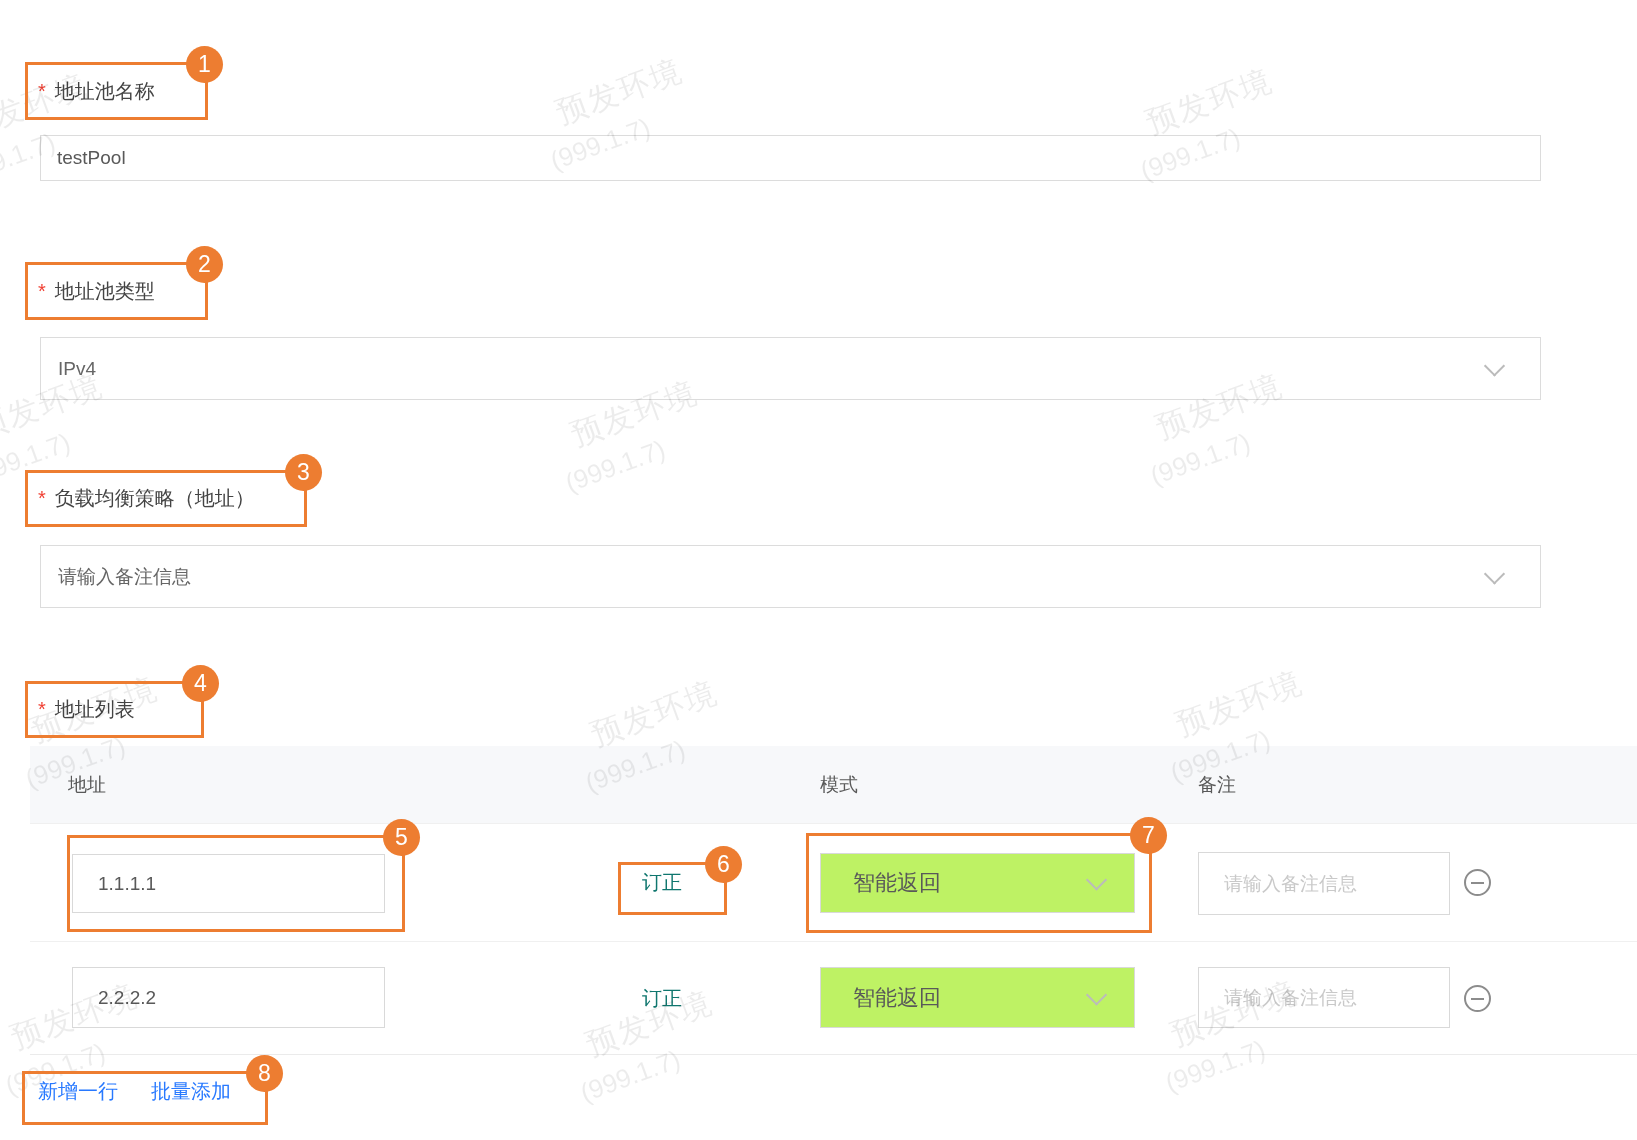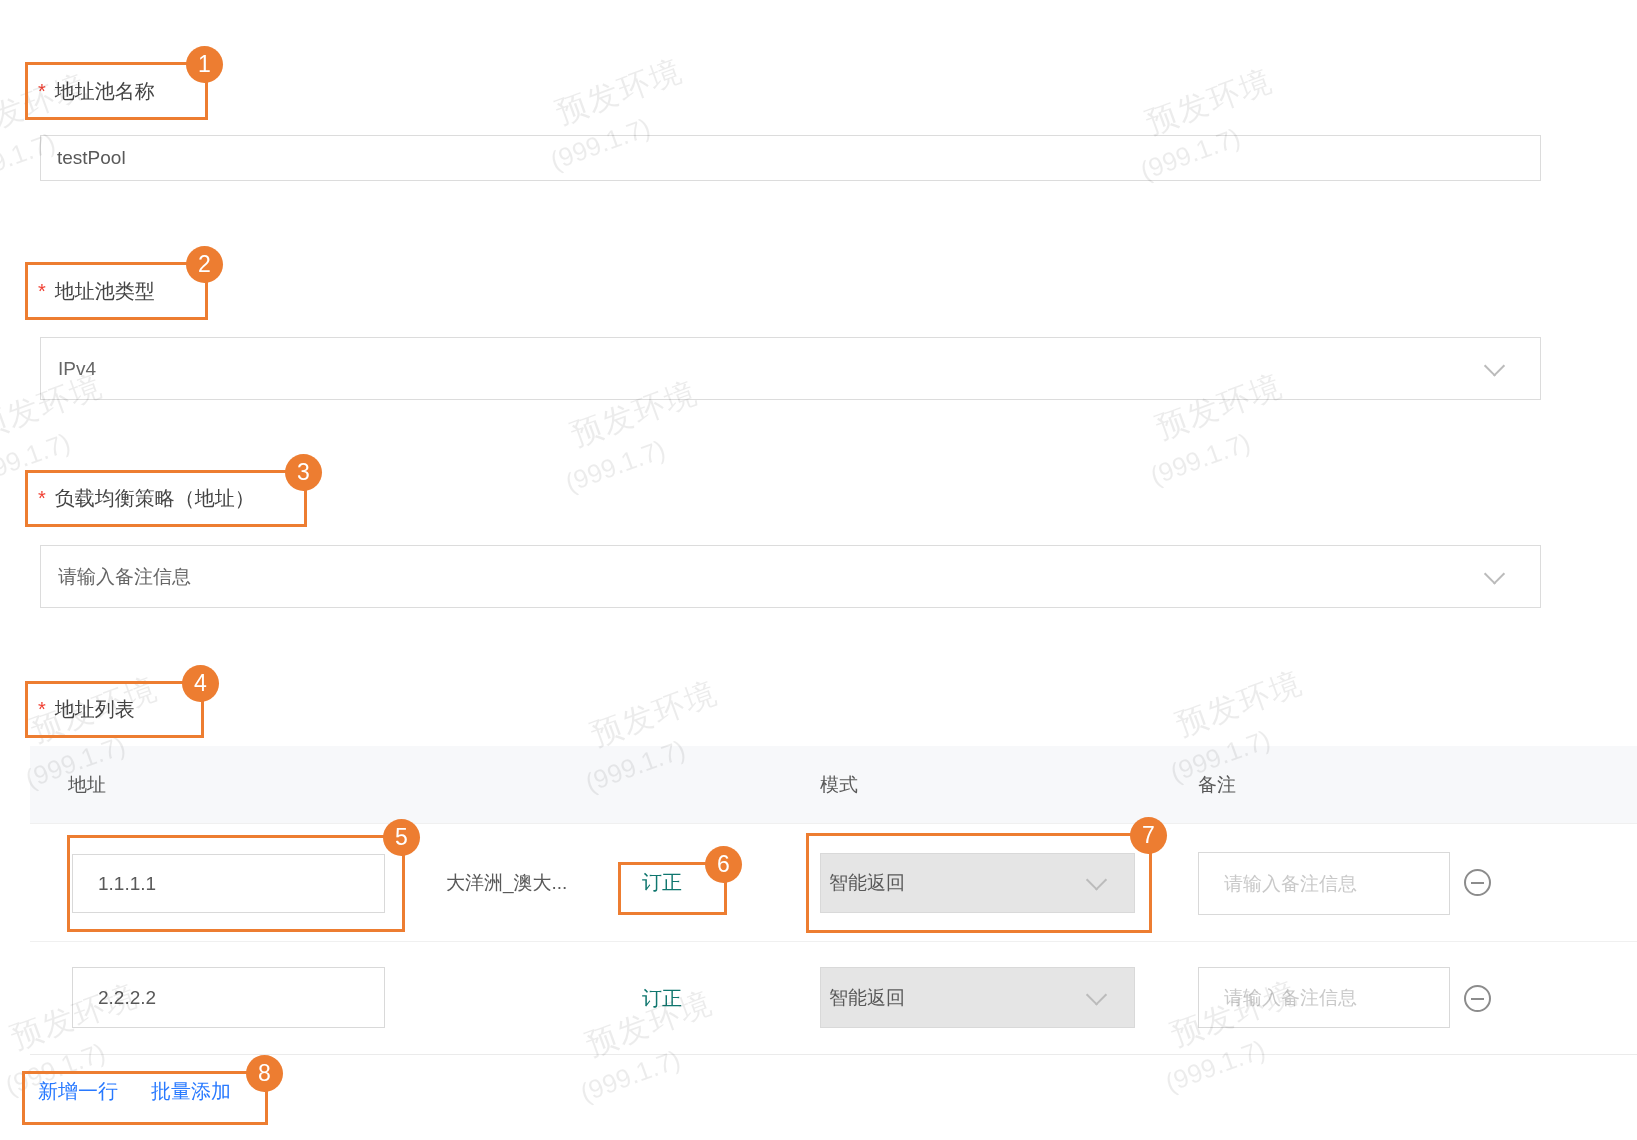--- a/index.html
+++ b/index.html
@@ -44,22 +44,22 @@
   }
   .cell-input input{
     border:none;outline:none;width:100%;height:100%;padding:0 0 0 25px;
     font-size:19px;color:#595959;background:transparent;
     font-family:"Liberation Sans","DejaVu Sans",sans-serif;
   }
   .cell-input input::placeholder{color:#C9C9C9;opacity:1;}
   .cell-text{position:absolute;top:0;height:100%;display:flex;align-items:center;font-size:19px;color:#595959;}
   .cell-link{position:absolute;top:0;height:100%;display:flex;align-items:center;font-size:20px;color:#0f766e;cursor:pointer;text-decoration:none;}
   .mini-select{
-    position:absolute;border:1px solid #D9D9D9;background:#e5e5e5;box-sizing:border-box;
-    display:flex;align-items:center;padding-left:8px;font-size:19px;color:#595959;cursor:pointer;
+    position:absolute;border:1px solid #D9D9D9;background:#bef264;box-sizing:border-box;
+    display:flex;align-items:center;padding-left:32px;font-size:22px;color:#595959;cursor:pointer;
   }
   .mini-select .chevron{right:30px;}
   .minus-icon{
     position:absolute;left:1434px;width:27px;height:27px;border:2px solid #8C8C8C;border-radius:50%;
     box-sizing:border-box;display:flex;align-items:center;justify-content:center;cursor:pointer;
   }
   .minus-bar{width:13px;height:2px;background:#8C8C8C;}
   .links-row{position:absolute;left:38px;top:1078px;z-index:2;display:flex;gap:33px;}
   .links-row a{font-size:20px;color:#2879FF;text-decoration:none;cursor:pointer;}
   
@@ -108,21 +108,20 @@
   <div class="t-head">
     <span style="left:38px;">地址</span>
     <span style="left:790px;">模式</span>
     <span style="left:1168px;">备注</span>
   </div>
 
   <div class="t-row">
     <div class="cell-input" style="left:42px;top:30px;width:313px;height:59px;">
       <input type="text" value="1.1.1.1" style="">
     </div>
-    <div class="cell-text" style="left:416px;">大洋洲_澳大...</div>
     <a class="cell-link" style="left:612px;">订正</a>
     <div class="mini-select" style="left:790px;top:29px;width:315px;height:60px;">
       <span>智能返回</span>
       <span class="chevron"></span>
     </div>
     <div class="cell-input" style="left:1168px;top:28px;width:252px;height:63px;">
       <input type="text" placeholder="请输入备注信息" style="">
     </div>
     <div class="minus-icon" style="top:45px;">
         <span class="minus-bar"></span>

